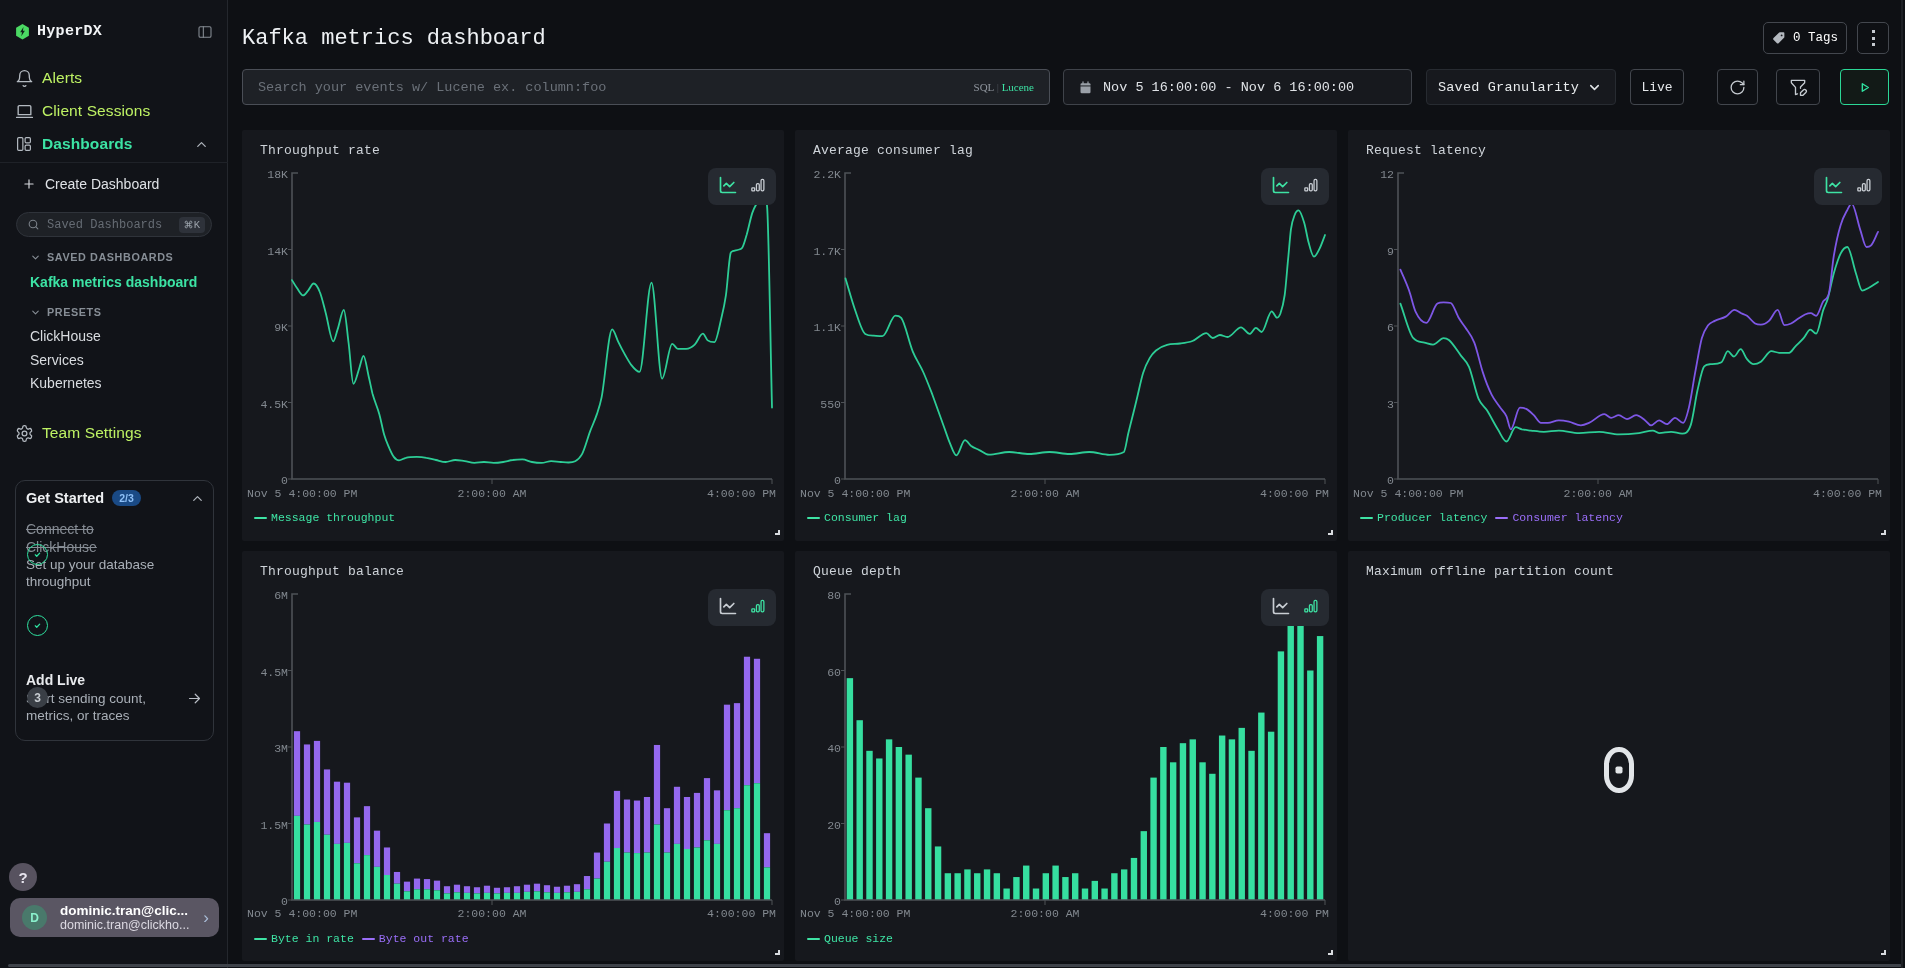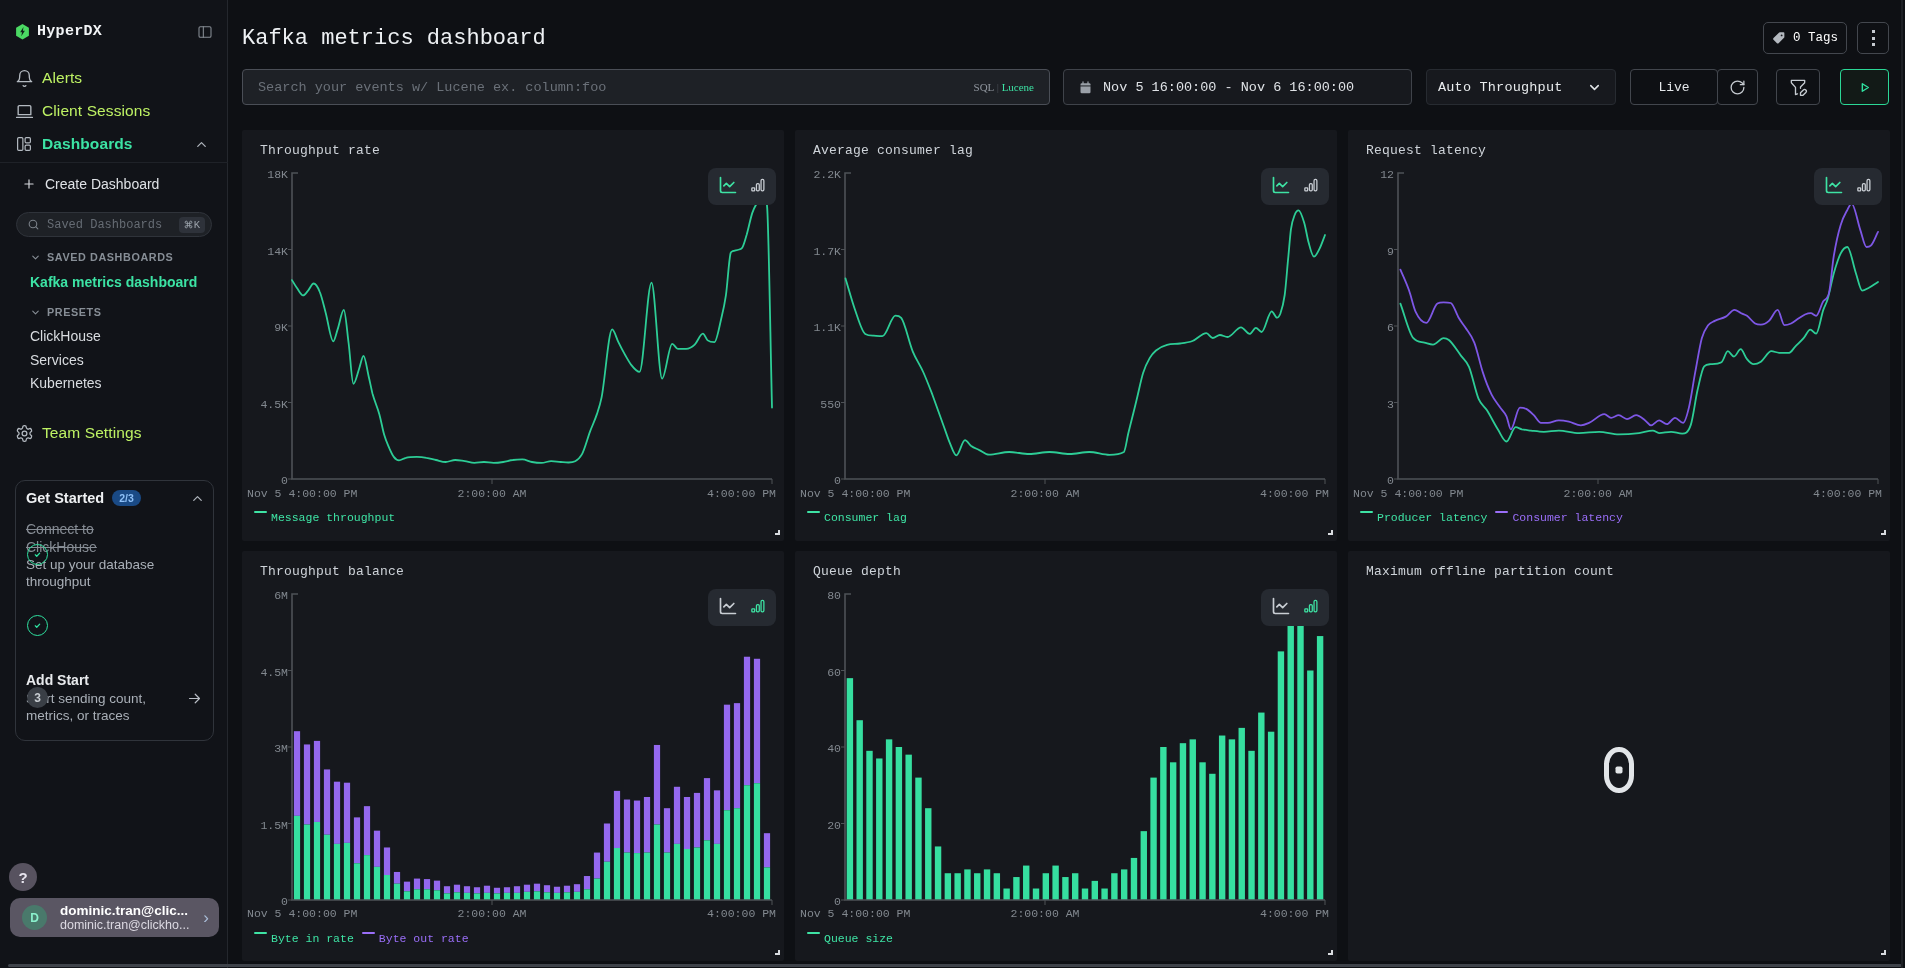--- a/index.html
+++ b/index.html
@@ -52,30 +52,30 @@
 .kebab i{width:3px;height:3px;background:#c6cbd1}
 .search{position:absolute;left:242px;top:69px;width:808px;height:36px;background:#1e2126;border:1px solid #4a4e56;border-radius:4px;display:flex;align-items:center;padding:0 15px}
 .sphold{font-family:"Liberation Mono",monospace;font-size:13.5px;color:#6a7078}
 .sql{margin-left:auto;font-family:Liberation Serif, serif;font-size:11px;color:#8f959d}
 .sql .bar{color:#4a4e56}
 .sql .luc{color:#3ce3a4}
 .datebox{position:absolute;left:1063px;top:69px;width:349px;height:36px;border:1px solid #3f434a;border-radius:4px;background:#17191e;display:flex;align-items:center;padding:0 14px;gap:10px}
 .datebox span{font-family:"Liberation Mono",monospace;font-size:13.5px;color:#dfe2e6}
 .gran{position:absolute;left:1426px;top:69px;width:190px;height:36px;background:#17191e;border:1px solid #272b31;border-radius:4px;display:flex;align-items:center;padding:0 13px 0 11px}
 .gran span{font-family:"Liberation Mono",monospace;font-size:13.5px;color:#e8ebed;margin-right:auto;letter-spacing:.2px}
-.livebtn{position:absolute;left:1630px;top:69px;width:88px;height:36px;border:1px solid #42464d;border-radius:4px;display:flex;align-items:center;justify-content:center;font-family:"Liberation Mono",monospace;font-size:13px;color:#e4e7ea}
+.livebtn{position:absolute;left:1630px;top:69px;width:54px;height:36px;border:1px solid #42464d;border-radius:4px;display:flex;align-items:center;justify-content:center;font-family:"Liberation Mono",monospace;font-size:13px;color:#e4e7ea}
 .iconbtn{position:absolute;top:69px;height:36px;border:1px solid #42464d;border-radius:4px;display:flex;align-items:center;justify-content:center}
 .playbtn{position:absolute;left:1840px;top:69px;width:49px;height:36px;border:1px solid #2bd796;border-radius:4px;background:#121a17;display:flex;align-items:center;justify-content:center}
 .panel{position:absolute;background:#16181d;border-radius:2px}
 .ptitle{position:absolute;left:18px;top:13px;font-family:"Liberation Mono",monospace;font-size:13px;color:#ced3d9;letter-spacing:.2px}
 .plot{position:absolute;left:0;top:0}
 .axlbl{font-family:"Liberation Mono",monospace;font-size:11.5px;fill:#82888f}
 .toggle{position:absolute;left:466px;top:38px;width:68px;height:37px;background:#262a31;border-radius:8px;display:flex;align-items:center;justify-content:center;gap:11px}
 .legend{position:absolute;left:12px;font-family:"Liberation Mono",monospace;font-size:11.5px;display:flex;align-items:center}
-.litem{display:inline-flex;align-items:flex-start;margin-right:8px}
+.litem{display:inline-flex;align-items:center;margin-right:8px}
 .litem i{display:inline-block;width:13px;height:2px;border-radius:1px;margin-right:4px}
 .rsz{position:absolute;right:4px;bottom:6px;width:5px;height:5px;border-right:2px solid #d9dce0;border-bottom:2px solid #d9dce0}
 .bbar{position:absolute;left:8px;top:964px;width:1894px;height:3px;background:#3f434a;border-radius:2px}
 .redge{position:absolute;left:1901px;top:0;width:2px;height:968px;background:#1d2025}
 </style></head>
 <body>
 
 <div class="sidebar">
   <div class="logo-row">
       <svg width="15" height="16" viewBox="0 0 24 26">
@@ -191,21 +191,21 @@
     <div class="gsitem" style="top:118px">
       <div class="gscirc" style="top:16px">
           <svg width="15" height="15" viewBox="0 0 24 24" fill="none" stroke="#2fe2a0" stroke-width="2" stroke-linecap="round" stroke-linejoin="round">
             <path d="m8.5 12.5 2.3 2.3 4.7-5"></path>
           </svg>
         </div>
     </div>
     <div class="gsitem" style="top:191px">
       <div class="gscirc num" style="top:15px">3</div>
       <div class="gstxt">
-          <div class="gst add">Add Start</div>
+          <div class="gst add">Add Live</div>
         <div class="gsd">Start sending count,</div>
           <div class="gsd">metrics, or traces</div>
         </div>
       <span class="gsarrow"><svg width="17" height="17" viewBox="0 0 24 24" fill="none" stroke="#b9bec5" stroke-width="1.7" stroke-linecap="round" stroke-linejoin="round">
             <path d="M5 12h14m-6-6 6 6-6 6"></path>
           </svg></span>
     </div>
   </div>
 
   <div class="qmark">?</div>
@@ -238,21 +238,21 @@
   </div>
 <div class="datebox">
     <svg width="15" height="15" viewBox="0 0 24 24" fill="none" stroke="#9aa0a8" stroke-width="0" stroke-linecap="round" stroke-linejoin="round">
       <rect x="4" y="5" width="16" height="16" rx="2" fill="#9aa0a8" stroke="none"></rect>
       <path d="M8 3v4M16 3v4" stroke="#9aa0a8" stroke-width="2"></path>
       <path d="M4 9.5h16" stroke="#14161a" stroke-width="1.5"></path>
     </svg>
     <span>Nov 5 16:00:00 - Nov 6 16:00:00</span>
   </div>
 <div class="gran">
-    <span>Auto Throughput</span>
+    <span>Saved Granularity</span>
     <svg width="15" height="15" viewBox="0 0 24 24" fill="none" stroke="#e2e5e8" stroke-width="2.4" stroke-linecap="round" stroke-linejoin="round">
       <path d="m6 9 6 6 6-6"></path>
     </svg>
   </div>
 <div class="livebtn">Live</div>
 <div class="iconbtn" style="left:1717px;width:41px">
     <svg width="17" height="17" viewBox="0 0 24 24" fill="none" stroke="#c6cbd1" stroke-width="1.8" stroke-linecap="round" stroke-linejoin="round">
       <path d="M21 12a9 9 0 1 1-9-9c2.52 0 4.93 1 6.74 2.74L21 8"></path>
       <path d="M21 3v5h-5"></path>
     </svg>

